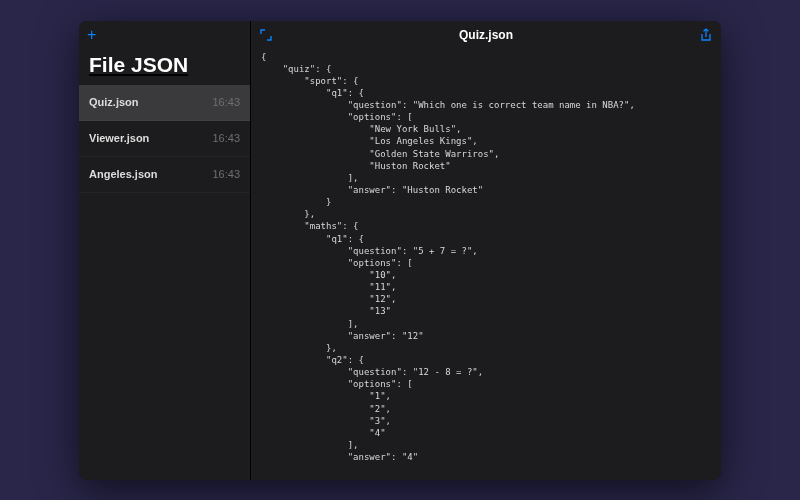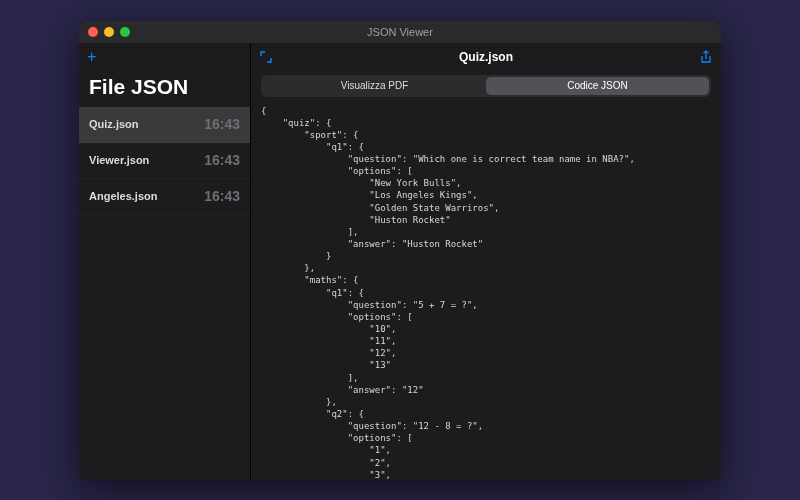--- a/index.html
+++ b/index.html
@@ -66,20 +66,21 @@
     padding: 0 8px;
   }
   .plus-icon {
     font-size: 16px;
     color: #0b84ff;
     line-height: 1;
     font-weight: 400;
   }
   .sidebar-header {
     padding: 4px 10px 8px 10px;
+    text-decoration: underline;
   }
   .sidebar-title {
     font-size: 21px;
     font-weight: 700;
     color: #fff;
   }
   .file-list { flex: 1; }
   .file-item {
     height: 36px;
     padding: 0 10px;
@@ -87,21 +88,21 @@
     align-items: center;
     justify-content: space-between;
     font-size: 11px;
     color: #ddd;
     border-bottom: 1px solid rgba(255,255,255,0.03);
   }
   .file-item.selected {
     background: #3a3a3c;
   }
   .file-name { font-weight: 600; }
-  .file-time { font-size: 14px; color: #6f6f73; font-weight: bold; }
+  .file-time { font-size: 11px; color: #6f6f73; }
   
   .main {
     flex: 1;
     display: flex;
     flex-direction: column;
     background: #1c1c1e;
     min-width: 0;
   }
   .main-toolbar {
     height: 28px;
@@ -161,28 +162,20 @@
     line-height: 1.35;
     color: #d8d8d8;
     white-space: pre;
   }
 </style>
 </head>
 <body>
 
 <div class="window">
 
-  <div class="titlebar">
-    <div class="traffic">
-      <div class="dot red"></div>
-      <div class="dot yellow"></div>
-      <div class="dot green"></div>
-    </div>
-    <div class="titlebar-title">JSON Viewer</div>
-  </div>
 
   <div class="content">
 
     <div class="sidebar">
       <div class="sidebar-toolbar">
         <span class="plus-icon">+</span>
       </div>
       <div class="sidebar-header">
         <div class="sidebar-title">File JSON</div>
       </div>
@@ -213,24 +206,20 @@
         <div class="main-title">Quiz.json</div>
         <span class="share-icon">
           <svg width="14" height="14" viewBox="0 0 14 14" fill="none" stroke="#0b84ff" stroke-width="1.3">
             <path d="M7 9 L7 1"></path>
             <path d="M4.5 3.2 L7 1 L9.5 3.2"></path>
             <path d="M3 6 L3 12 L11 12 L11 6"></path>
           </svg>
         </span>
       </div>
 
-      <div class="segmented">
-        <div class="seg">Visualizza PDF</div>
-        <div class="seg active">Codice JSON</div>
-      </div>
 
       <div class="code">{
     "quiz": {
         "sport": {
             "q1": {
                 "question": "Which one is correct team name in NBA?",
                 "options": [
                     "New York Bulls",
                     "Los Angeles Kings",
                     "Golden State Warriros",

